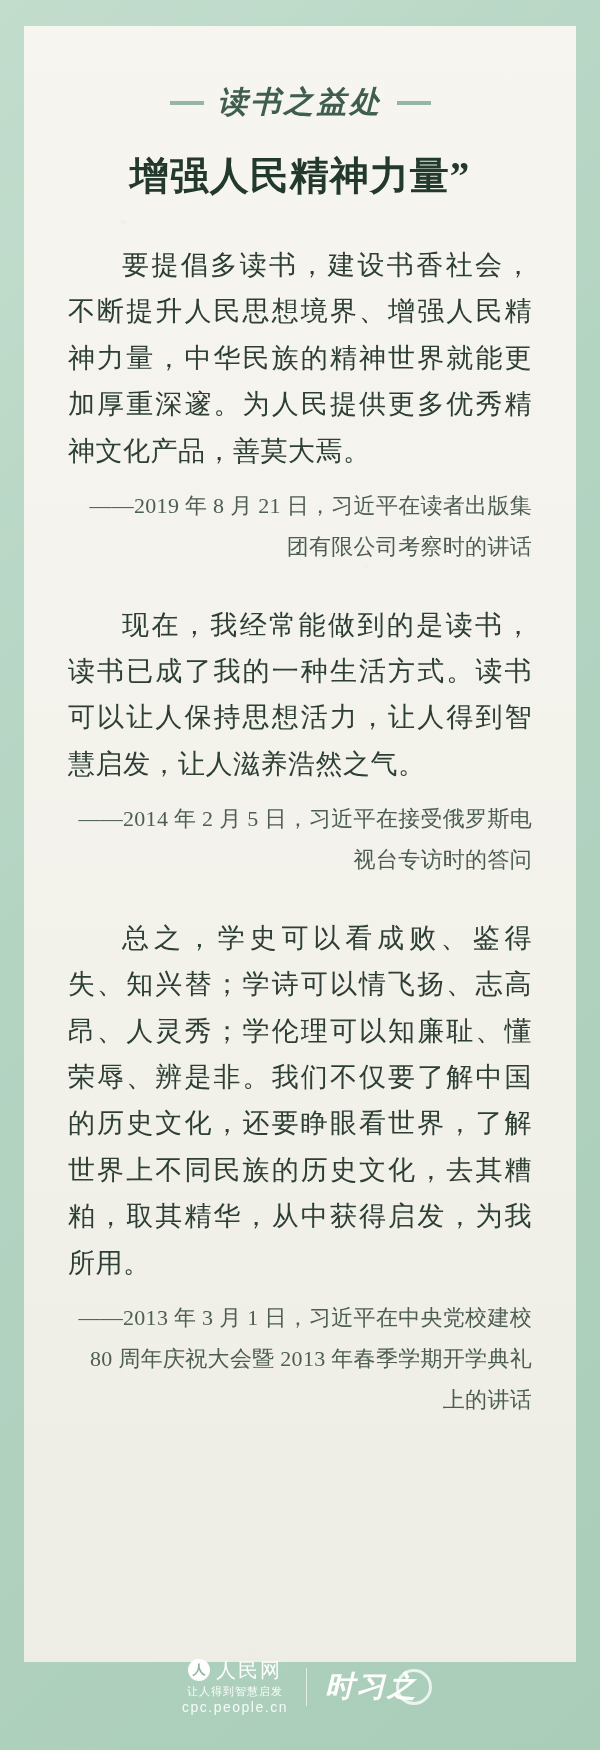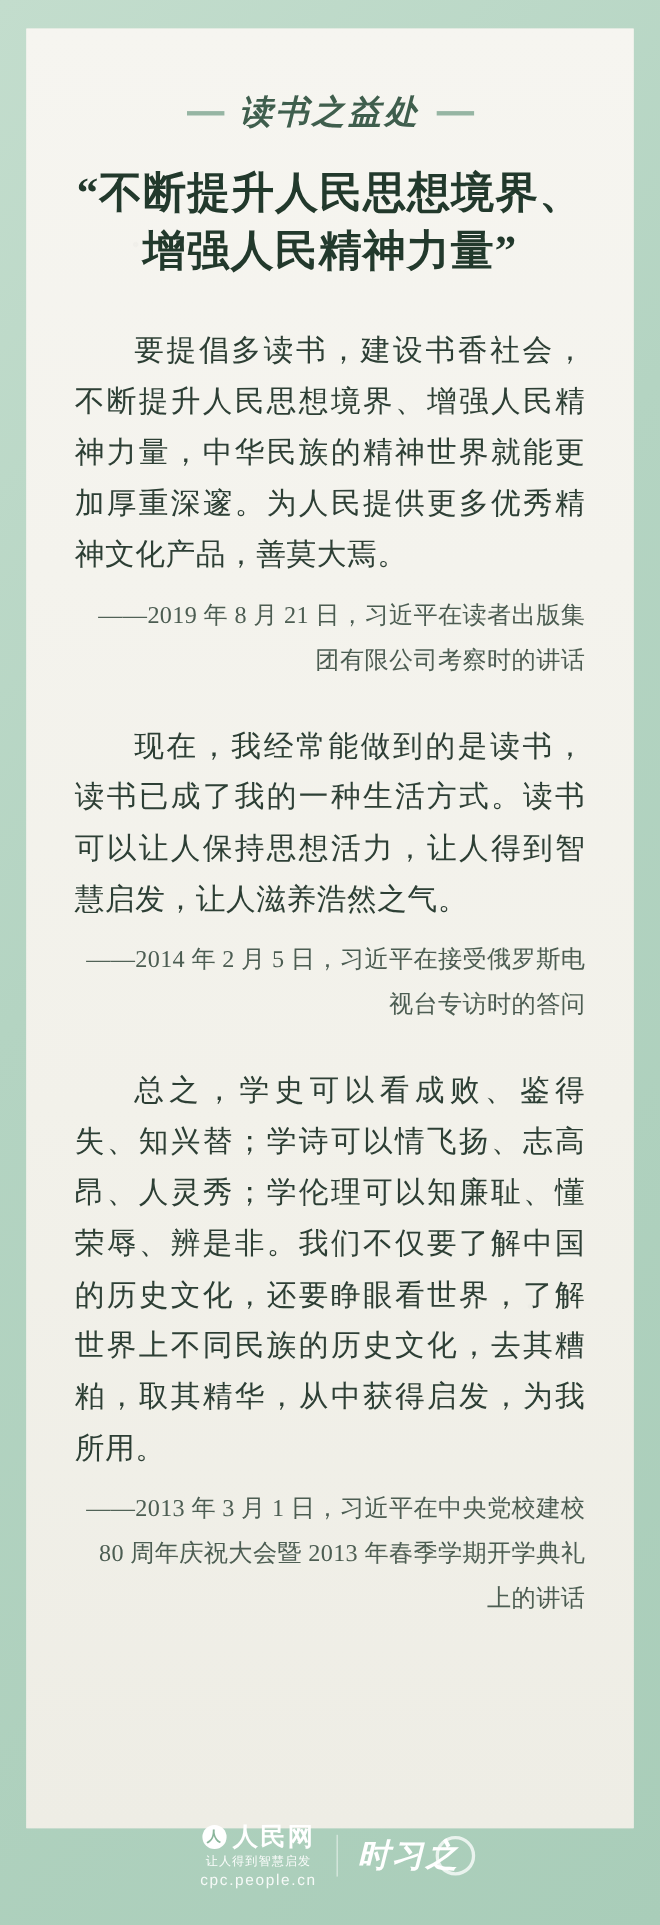--- a/index.html
+++ b/index.html
@@ -129,22 +129,22 @@
     color: #8ab59b;
     font-size: 13px;
     font-weight: bold;
     display: flex;
     align-items: center;
     justify-content: center;
     font-family: "Liberation Serif", serif;
   }
   .brand-name {
     font-family: "Liberation Serif", serif;
-    font-size: 23px;
-    font-weight: bold;
+    font-size: 20px;
+    font-weight: normal;
     letter-spacing: 2px;
   }
   .brand-sub {
     font-size: 11px;
     letter-spacing: 1px;
     margin-top: 3px;
     opacity: 0.95;
   }
   .brand-url {
     font-size: 14px;
@@ -186,21 +186,20 @@
 <div class="poster">
   <div class="paper">
 
     <div class="kicker-wrap">
       <span class="kicker-rule"></span>
       <span class="kicker">读书之益处</span>
       <span class="kicker-rule"></span>
     </div>
 
     <h1 class="headline">
-      <span class="line">“不断提升人民思想境界、</span>
       <span class="line">增强人民精神力量”</span>
     </h1>
 
     <div class="quote-block">
       <p class="quote-body">要提倡多读书，建设书香社会，不断提升人民思想境界、增强人民精神力量，中华民族的精神世界就能更加厚重深邃。为人民提供更多优秀精神文化产品，善莫大焉。</p>
       <p class="attribution">——2019 年 8 月 21 日，习近平在读者出版集团有限公司考察时的讲话</p>
     </div>
 
     <div class="quote-block">
       <p class="quote-body">现在，我经常能做到的是读书，读书已成了我的一种生活方式。读书可以让人保持思想活力，让人得到智慧启发，让人滋养浩然之气。</p>

